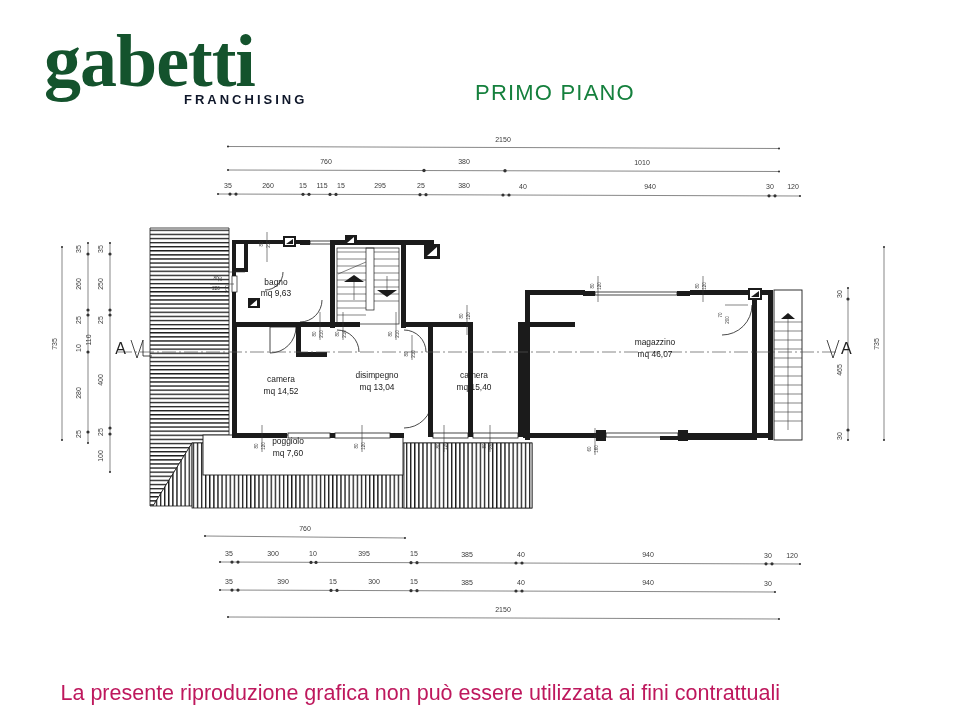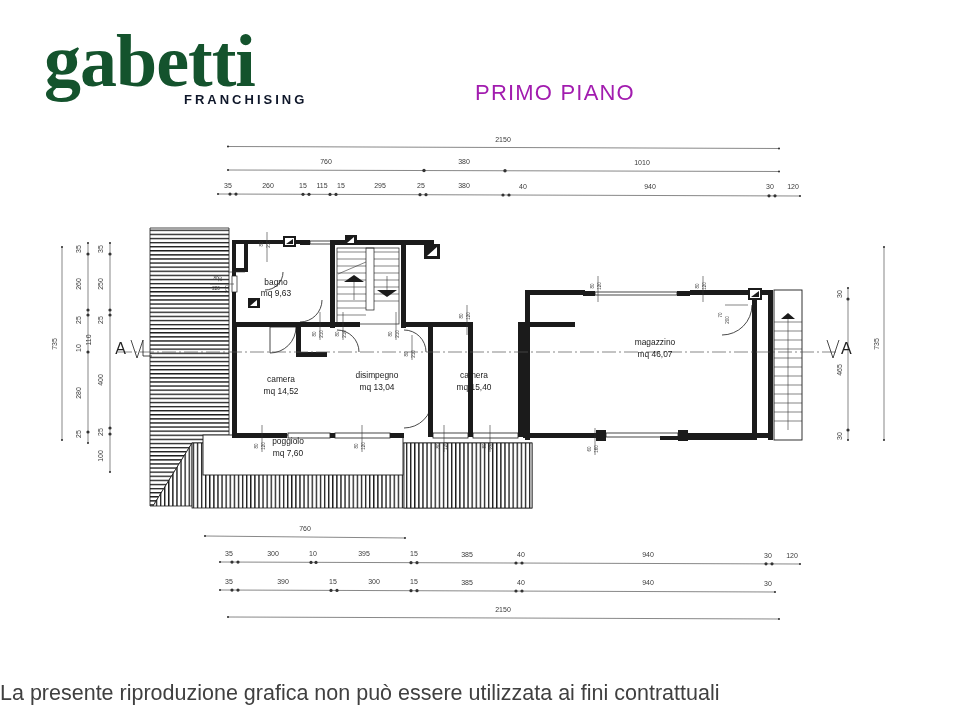--- a/index.html
+++ b/index.html
@@ -29,28 +29,28 @@
     position:absolute; left:140px; top:74px;
     font-family:"Liberation Sans", sans-serif;
     font-size:13px; letter-spacing:3.0px;
     font-weight:600; color:#0f172a;
   }
 
   
   #title {
     position:absolute; left:0; top:80px; width:960px;
     text-align:center;
-    font-size:22px; color:#a21caf; letter-spacing:1.2px;
+    font-size:22px; color:#15803d; letter-spacing:1.2px;
     padding-left:150px;
   }
 
   
   #caption {
     position:absolute; left:0; bottom:14px; width:780px;
-    text-align:left; font-size:21.5px; color:#404040;
+    text-align:right; font-size:21.5px; color:#be185d;
   }
 
   
   #plan { position:absolute; left:0; top:0; width:960px; height:720px; }
 
   svg text { font-family:"Liberation Sans", sans-serif; fill:#222; }
   .dimtxt { font-size:7px; fill:#3a3a3a; }
   .roomtxt { font-size:8.4px; fill:#1a1a1a; }
   .doortxt { font-size:4.6px; fill:#3a3a3a; }
   .secA { font-size:16px; fill:#222; font-family:"Liberation Sans", sans-serif; }

